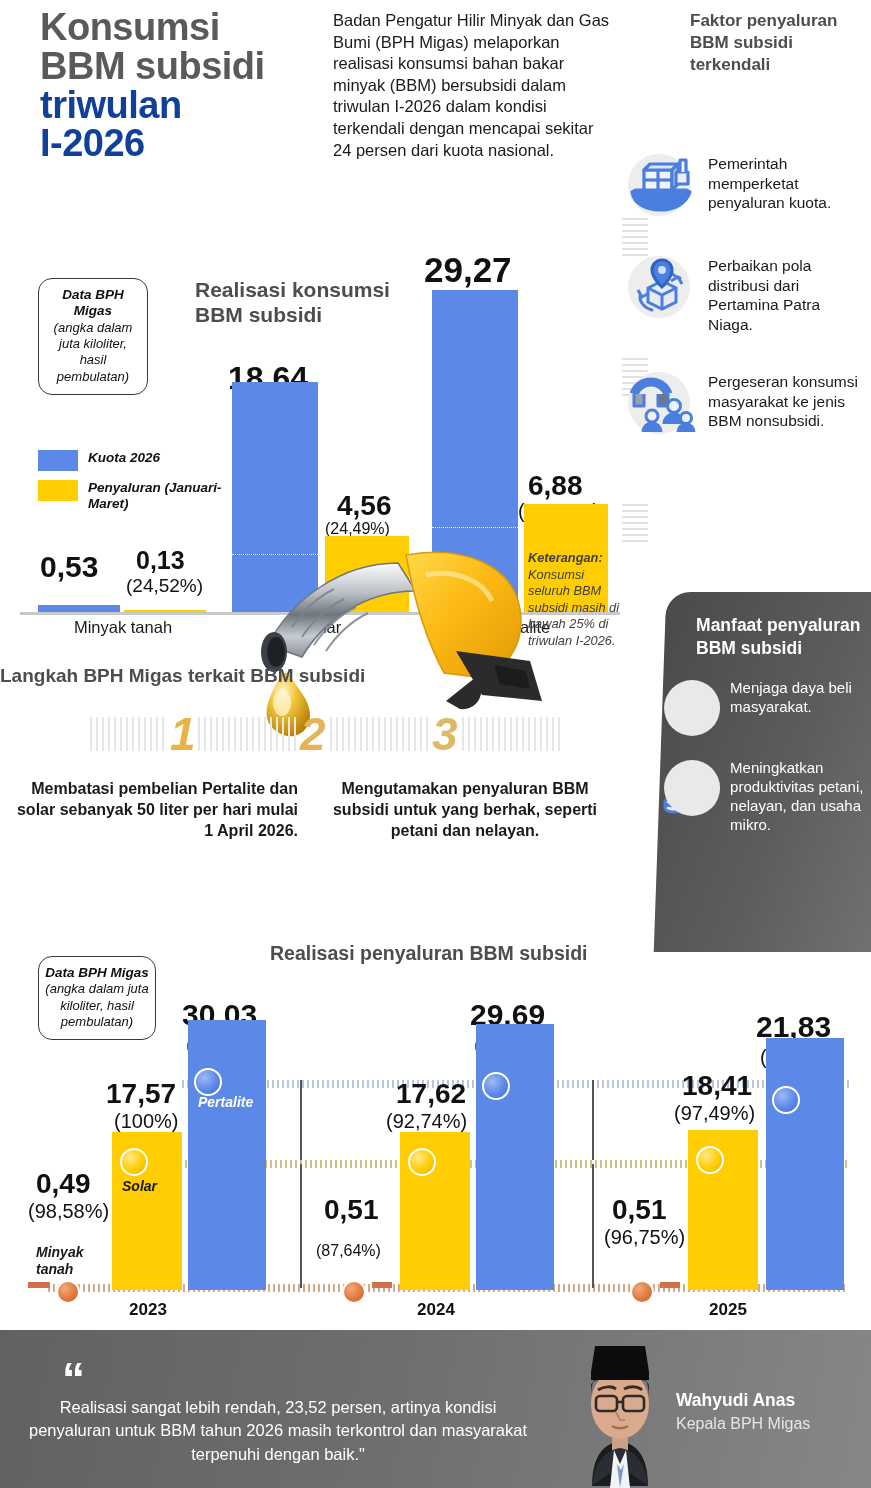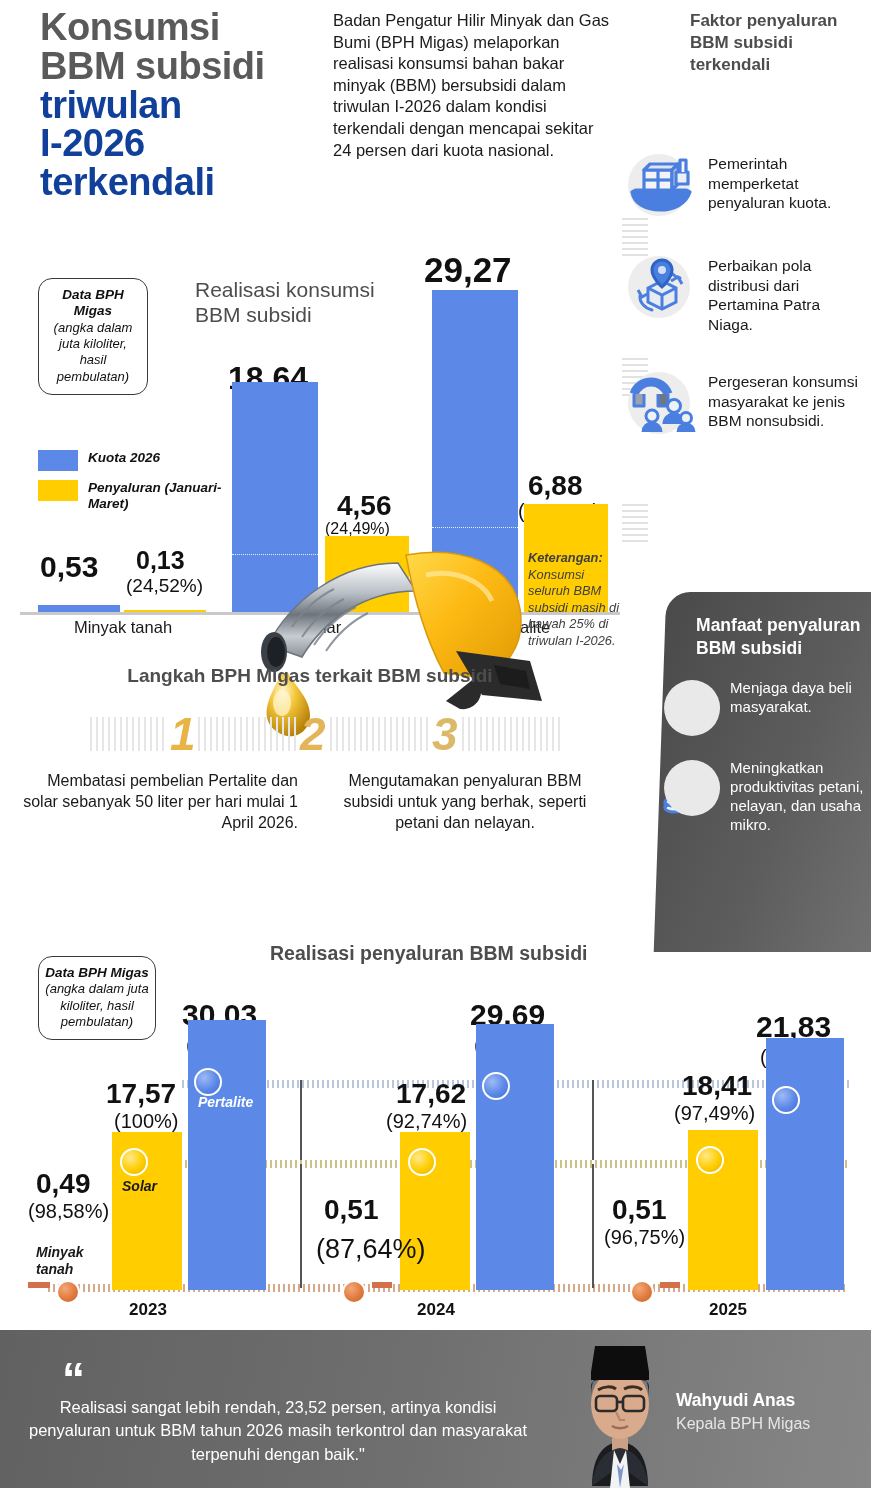--- a/index.html
+++ b/index.html
@@ -41,21 +41,21 @@
   .fak-txt { font-size:15.5px; line-height:1.26; color:#1a1a1a; padding-top:2px; }
   .dashcol {
     position:absolute; left:32px; width:26px; height:42px;
     background:repeating-linear-gradient(to bottom,#e2e2e2 0 2px,transparent 2px 6px);
   }
 
   
   .c1 { position:absolute; left:0; top:250px; width:640px; height:400px; }
   .c1-title {
     position:absolute; left:195px; top:28px; width:230px;
-    font-size:21px; font-weight:normal; line-height:1.18; color:#4d4d4d;
+    font-size:21px; font-weight:bold; line-height:1.18; color:#4d4d4d;
   }
   .databox {
     position:absolute; border:1.6px solid #3a3a3a; border-radius:14px;
     background:#fff; text-align:center; padding:8px 6px 9px;
   }
   .databox .t1 { font-size:13.5px; font-weight:bold; font-style:italic; line-height:1.22; color:#111; }
   .databox .t2 { font-size:13px; font-style:italic; line-height:1.25; color:#111; }
 
   .legend { position:absolute; left:38px; top:200px; }
   .legend-row { display:flex; align-items:flex-start; gap:10px; margin-bottom:9px; }
@@ -80,31 +80,31 @@
     font-size:12.8px; font-style:italic; line-height:1.29; color:#404040;
   }
   .keterangan b { font-style:italic; }
 
   
   .nozzle { position:absolute; left:230px; top:255px; width:330px; height:260px; pointer-events:none; }
 
   
   .lang { position:absolute; left:0; top:665px; width:640px; }
   .lang-title {
-    text-align:center; font-size:19px; font-weight:bold; color:#4d4d4d; width:620px;
+    text-align:left; font-size:19px; font-weight:bold; color:#4d4d4d; width:620px;
   }
   .lang-strip { position:relative; height:58px; margin-top:18px; width:620px; }
   .hatch {
     position:absolute; top:12px; height:34px;
     background:repeating-linear-gradient(to right,#e6e6e6 0 2px,transparent 2px 6px);
   }
   .num {
     position:absolute; top:2px; font-size:46px; font-weight:bold; font-style:italic;
   }
-  .lang-cols { display:flex; width:620px; margin-top:8px; }
+  .lang-cols { display:flex; width:620px; margin-top:16px;font-weight:bold; }
   .lang-col { flex:1; padding:0 12px; font-size:16px; line-height:1.3; color:#1a1a1a; }
   .lang-col.r { text-align:right; }
   .lang-col.c { text-align:center; }
   .lang-col.l { text-align:left; }
 
   
   .manfaat {
     position:absolute; left:660px; top:592px; width:240px; height:360px;
     background:linear-gradient(110deg,#4a4a4a 0%,#5d5d5d 55%,#747474 100%);
     border-radius:24px 0 24px 0; transform:skewX(-2deg);
@@ -149,21 +149,20 @@
 </head>
 <body>
 
 <div class="root">
 
   <div class="hdr-title">
     <span class="g">Konsumsi</span>
     <span class="g">BBM subsidi</span>
     <span class="b">triwulan</span>
     <span class="b">I-2026</span>
-    <span class="b">terkendali</span>
   </div>
 
   <div class="hdr-intro">Badan Pengatur Hilir Minyak dan Gas Bumi (BPH Migas) melaporkan realisasi konsumsi bahan bakar minyak (BBM) bersubsidi dalam triwulan I-2026 dalam kondisi terkendali dengan mencapai sekitar 24 persen dari kuota nasional.</div>
 
   <div class="fak-title">Faktor penyaluran BBM subsidi terkendali</div>
 
   <div class="fak-list">
 
     <div class="fak-item">
       <div class="fak-ico">
@@ -425,21 +424,21 @@
     <div class="vpct" style="left:474px;top:96px;font-size:20px">(93,66%)</div>
     <div class="bar bar-blue" style="left:476px;bottom:48px;width:78px;height:266px"></div>
     <div class="ball blue" style="left:482px;top:134px"></div>
 
     <div class="vlabel" style="left:396px;top:140px;font-size:28px">17,62</div>
     <div class="vpct" style="left:386px;top:172px;font-size:20px">(92,74%)</div>
     <div class="bar bar-yellow" style="left:400px;bottom:48px;width:70px;height:158px"></div>
     <div class="ball yellow" style="left:408px;top:210px"></div>
 
     <div class="vlabel" style="left:324px;top:256px;font-size:28px">0,51</div>
-    <div class="vpct" style="left:316px;top:296px;font-size:27px">(87,64%)</div>
+    <div class="vpct" style="left:316px;top:304px;font-size:16px">(87,64%)</div>
     <div class="ball orange" style="left:342px;top:342px"></div>
     <div class="bar" style="left:372px;bottom:50px;width:20px;height:6px;background:#d2704a"></div>
 
     <div class="yearlbl" style="left:396px">2024</div>
 
     <div class="vlabel" style="left:756px;top:72px;font-size:30px">21,83</div>
     <div class="vpct" style="left:760px;top:108px;font-size:20px">(89,86%)</div>
     <div class="bar bar-blue" style="left:766px;bottom:48px;width:78px;height:252px"></div>
     <div class="ball blue" style="left:772px;top:148px"></div>
 

